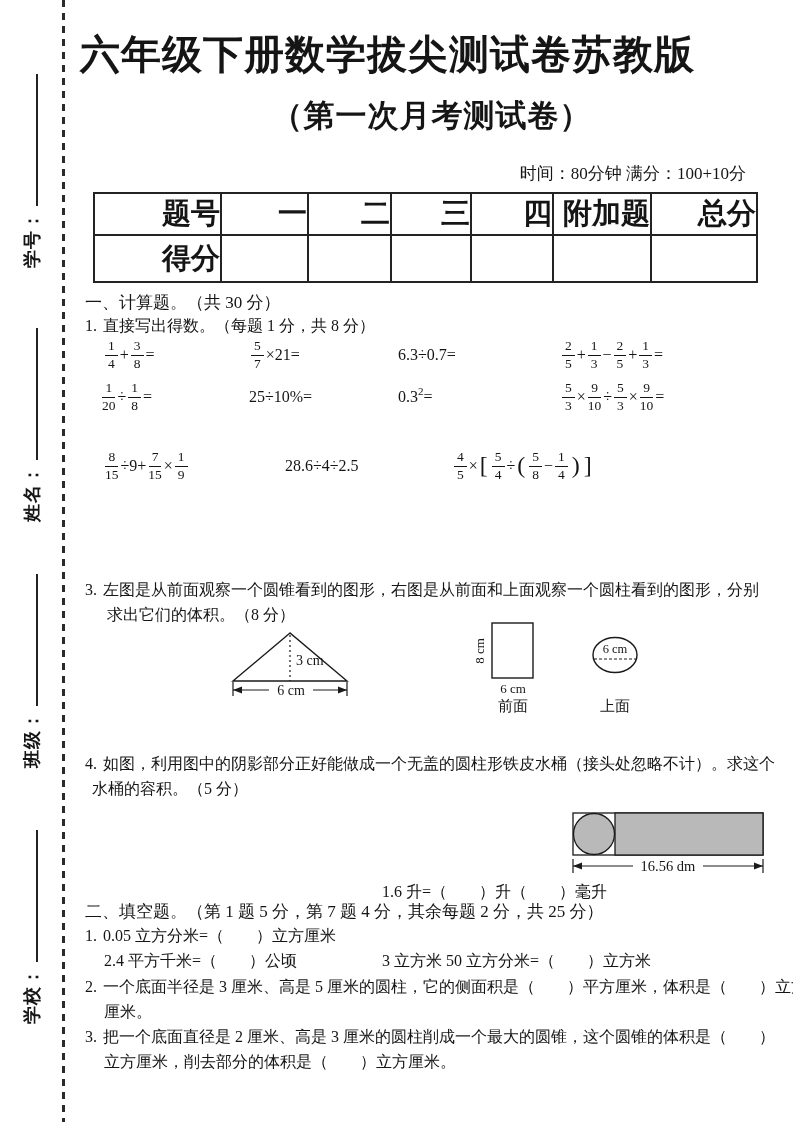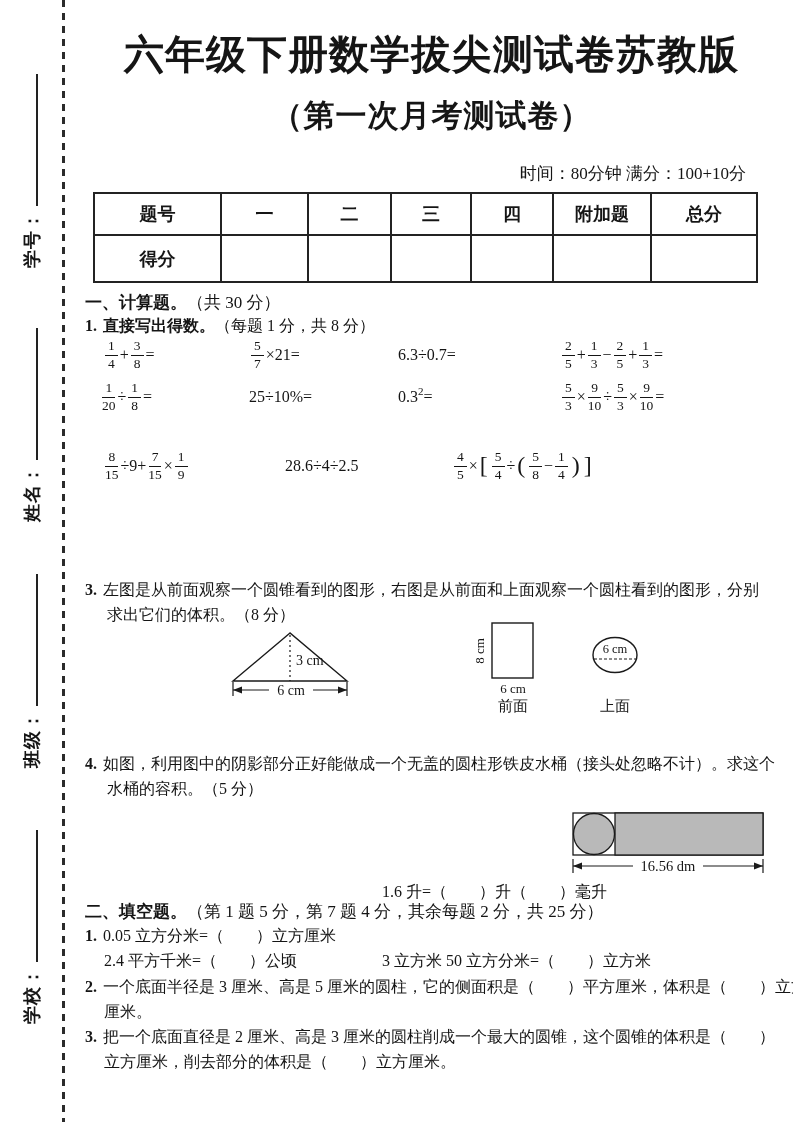--- a/index.html
+++ b/index.html
@@ -7,34 +7,34 @@
         font-family:"Liberation Serif","DejaVu Serif",serif;color:#151515;overflow:hidden;margin:0 auto;}
   
   .binding-line{position:absolute;left:62px;top:0;bottom:0;width:3px;
         background:repeating-linear-gradient(to bottom,#2b2b2b 0 7px,transparent 7px 13px);}
   
   .side-item{position:absolute;left:17px;transform:rotate(-90deg);transform-origin:0 0;
         white-space:nowrap;font-size:18px;font-weight:bold;letter-spacing:1px;}
   .s-line{display:inline-block;width:132px;height:1.05em;border-bottom:2px solid #222;
         margin-left:5px;vertical-align:baseline;}
   
-  .title{position:absolute;left:80px;right:10px;top:27px;text-align:center;
+  .title{position:absolute;left:80px;right:10px;top:27px;
         font-size:40px;font-weight:bold;letter-spacing:1px;}
   .subtitle{position:absolute;left:80px;right:10px;top:95px;text-align:center;
         font-size:31px;font-weight:bold;letter-spacing:1px;}
   .info{position:absolute;top:162px;right:47px;font-size:17px;margin-left:18px;}
   
   .score-table{position:absolute;left:93px;top:192px;border-collapse:collapse;table-layout:fixed;}
-  .score-table th,.score-table td{border:2px solid #232323;padding:0;text-align:center;
-        font-size:18px;font-weight:bold;font-family:"Liberation Serif","DejaVu Serif",serif;}
+  .score-table th,.score-table td{border:2px solid #232323;padding:0;text-align:right;
+        font-size:29px;font-weight:bold;font-family:"Liberation Serif","DejaVu Serif",serif;}
   .score-table tr.hdr{height:42px;}
   .score-table tr.scr{height:47px;}
   
   .qline{position:absolute;font-size:16px;white-space:nowrap;line-height:24px;}
-  .qline b{font-weight:bold;margin-top:40px;}
+  .qline b{font-weight:normal;margin-top:40px;}
   .qlabel{font-weight:bold;margin-right:6px;}
   .sec-head{font-size:17px;}
   .small-note{font-size:16px;}
   
   .expr{position:absolute;display:flex;align-items:center;height:36px;font-size:16px;}
   .expr span{white-space:pre;}
   .frac{display:inline-flex;flex-direction:column;align-items:center;line-height:1.1;
         font-size:13.5px;margin:0 2px;}
   .frac .num{border-bottom:1.3px solid #151515;padding:0 3px 1px;}
   .frac .den{padding-top:1px;}
@@ -214,21 +214,21 @@
         <text x="530" y="38" font-size="12.5" text-anchor="middle">6 cm</text>
         <line x1="509" y1="44" x2="551" y2="44" stroke="#1a1a1a" stroke-width="1.1" stroke-dasharray="3,2"></line>
         <text x="530" y="96" font-size="15" text-anchor="middle">上面</text>
       </g>
     </svg>
   </div>
 
   <div class="qline" style="left:85px;top:752px">
     <b class="qlabel">4.</b><span>如图，利用图中的阴影部分正好能做成一个无盖的圆柱形铁皮水桶</span><span class="small-note">（接头处忽略不计）</span><span>。求这个</span>
   </div>
-  <div class="qline" style="left:107px;top:777px">水桶的容积。（5 分）</div>
+  <div class="qline" style="left:92px;top:777px">水桶的容积。（5 分）</div>
 
   <div class="diagram" style="left:563px;top:803px">
     <svg width="230" height="78" viewBox="0 0 230 78">
       <rect x="10" y="10" width="190" height="42" fill="#ffffff" stroke="#1a1a1a" stroke-width="1.3"></rect>
       <rect x="52" y="10" width="148" height="42" fill="#b9b9b9" stroke="#1a1a1a" stroke-width="1.3"></rect>
       <circle cx="31" cy="31" r="20.5" fill="#b9b9b9" stroke="#1a1a1a" stroke-width="1.3"></circle>
       <line x1="10" y1="56" x2="10" y2="70" stroke="#1a1a1a" stroke-width="1.2"></line>
       <line x1="200" y1="56" x2="200" y2="70" stroke="#1a1a1a" stroke-width="1.2"></line>
       <line x1="10" y1="63" x2="70" y2="63" stroke="#1a1a1a" stroke-width="1.2"></line>
       <line x1="140" y1="63" x2="200" y2="63" stroke="#1a1a1a" stroke-width="1.2"></line>

